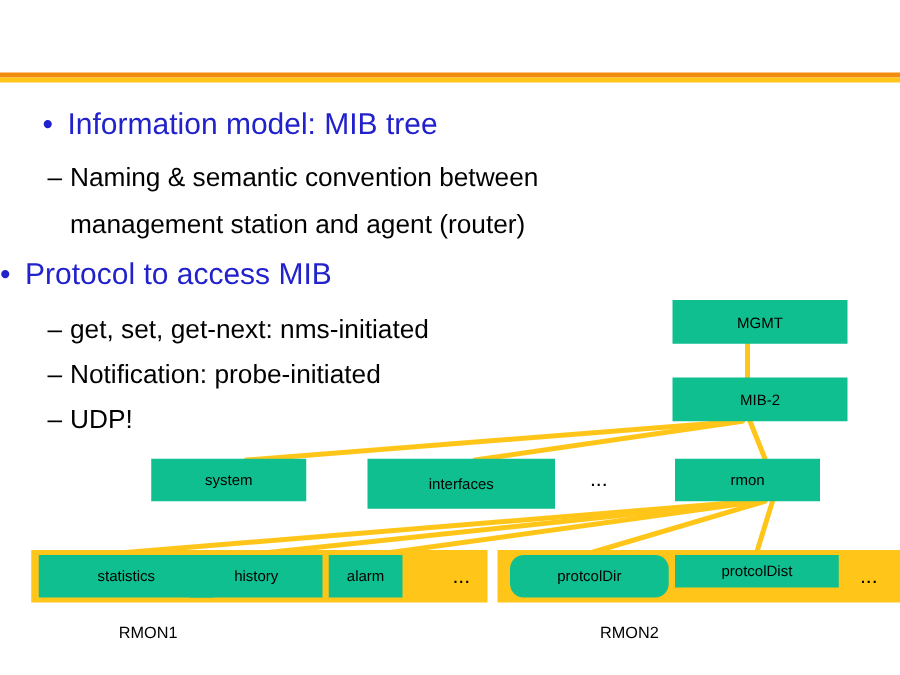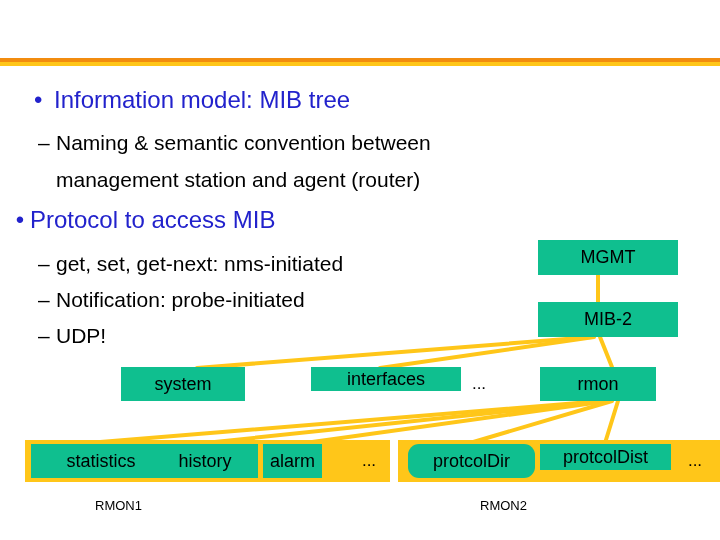--- a/index.html
+++ b/index.html
@@ -79,21 +79,21 @@
     width: 720px;
     height: 540px;
   }
   .node {
     position: absolute;
     background: #0fbf8f;
     color: #000000;
     display: flex;
     align-items: center;
     justify-content: center;
-    font-size: 18px;
+    font-size: 12px;
     white-space: nowrap;
     z-index: 3;
   }
   .group-band {
     position: absolute;
     background: #ffc619;
     z-index: 2;
   }
   .ellipsis {
     position: absolute;
@@ -126,21 +126,21 @@
     <span class="dot">•</span><span>Information model: MIB tree</span>
   </div>
 
   <div class="bullet-l2" style="left:38px; top:131px;">
     <span class="dash">–</span><span>Naming &amp; semantic convention between</span>
   </div>
   <div class="bullet-l2" style="left:56px; top:168px;">
     <span>management station and agent (router)</span>
   </div>
 
-  <div class="bullet-l1" style="left:10px; top:206px;text-align:center;">
+  <div class="bullet-l1" style="left:0; top:206px;">
     <span class="dot">•</span><span>Protocol to access MIB</span>
   </div>
 
   <div class="bullet-l2" style="left:38px; top:252px;">
     <span class="dash">–</span><span>get, set, get-next: nms-initiated</span>
   </div>
   <div class="bullet-l2" style="left:38px; top:288px;">
     <span class="dash">–</span><span>Notification: probe-initiated</span>
   </div>
   <div class="bullet-l2" style="left:38px; top:324px;">
@@ -168,21 +168,21 @@
   <div class="node" style="left:538px; top:240px; width:140px; height:35px;">
     <span>MGMT</span>
   </div>
   <div class="node" style="left:538px; top:302px; width:140px; height:35px;">
     <span>MIB-2</span>
   </div>
 
   <div class="node" style="left:121px; top:367px; width:124px; height:34px;">
     <span>system</span>
   </div>
-  <div class="node" style="left:311px; top:367px; width:150px; height:24px;">
+  <div class="node" style="left:294px; top:367px; width:150px; height:40px;">
     <span>interfaces</span>
   </div>
   <div class="ellipsis" style="left:462px; top:367px; width:34px; height:34px;">...</div>
   <div class="node" style="left:540px; top:367px; width:116px; height:34px;">
     <span>rmon</span>
   </div>
 
   <div class="group-band" style="left:25px; top:440px; width:365px; height:42px;"></div>
   <div class="node" style="left:31px; top:444px; width:140px; height:34px;">
     <span>statistics</span>

